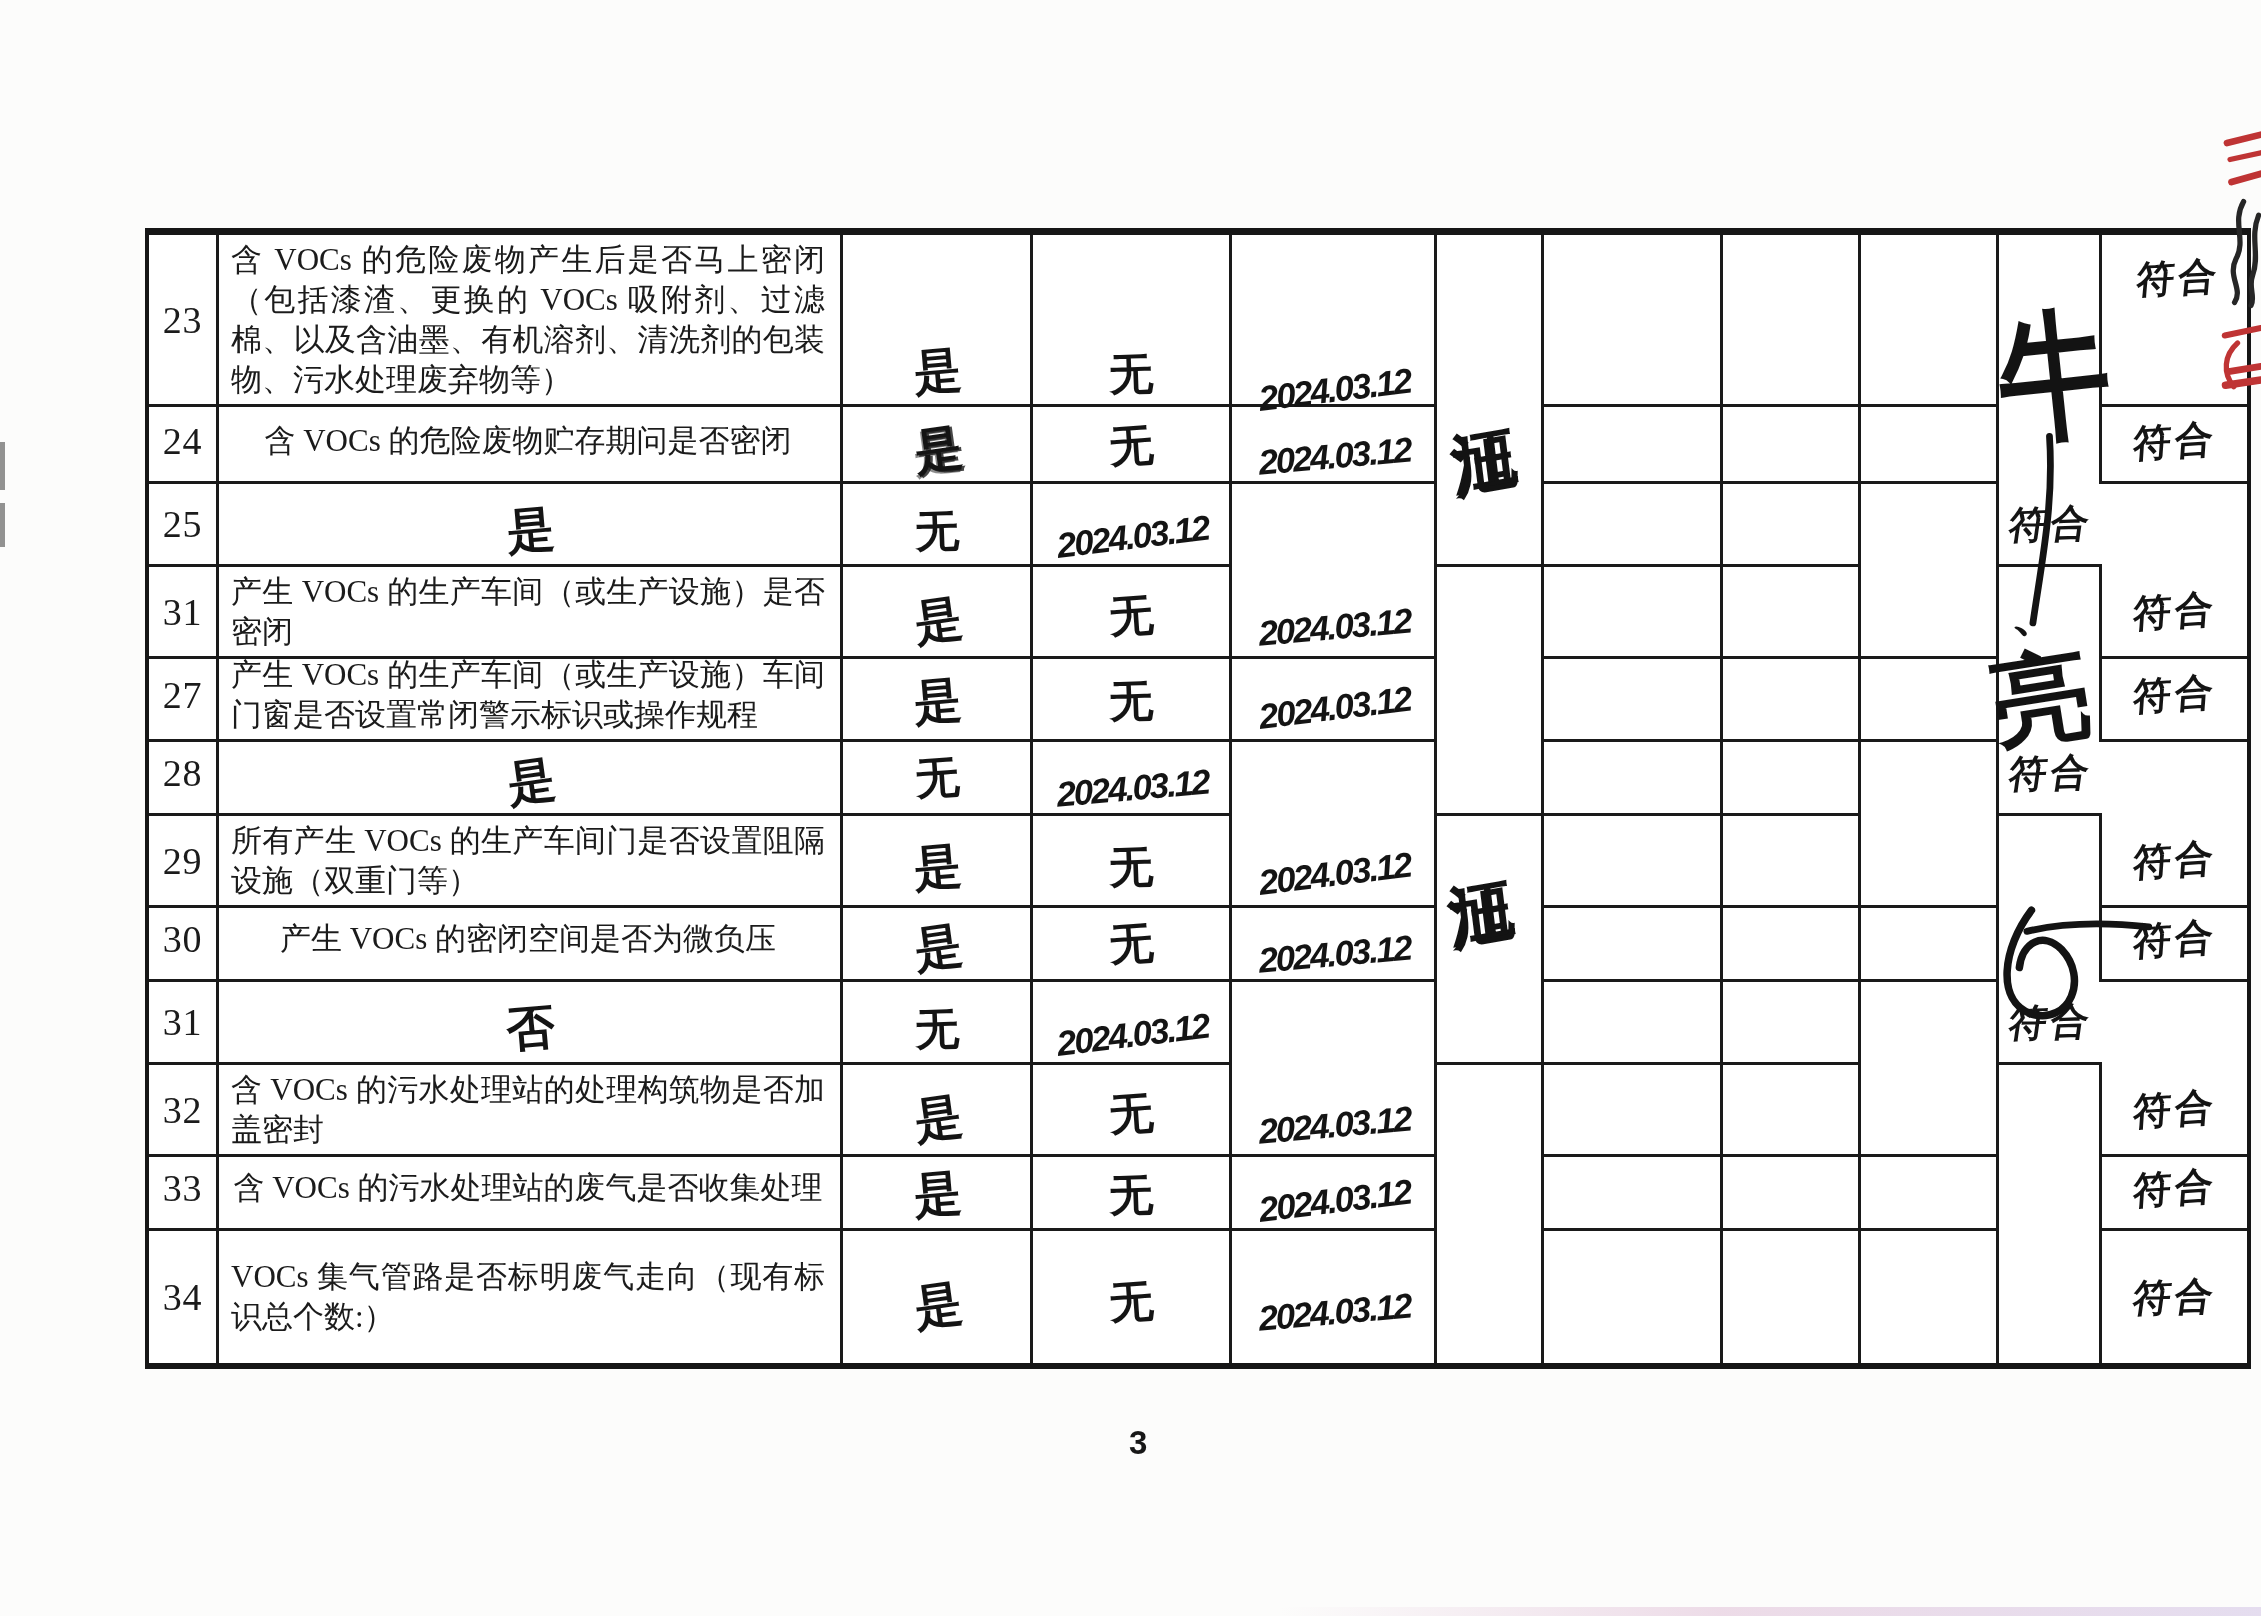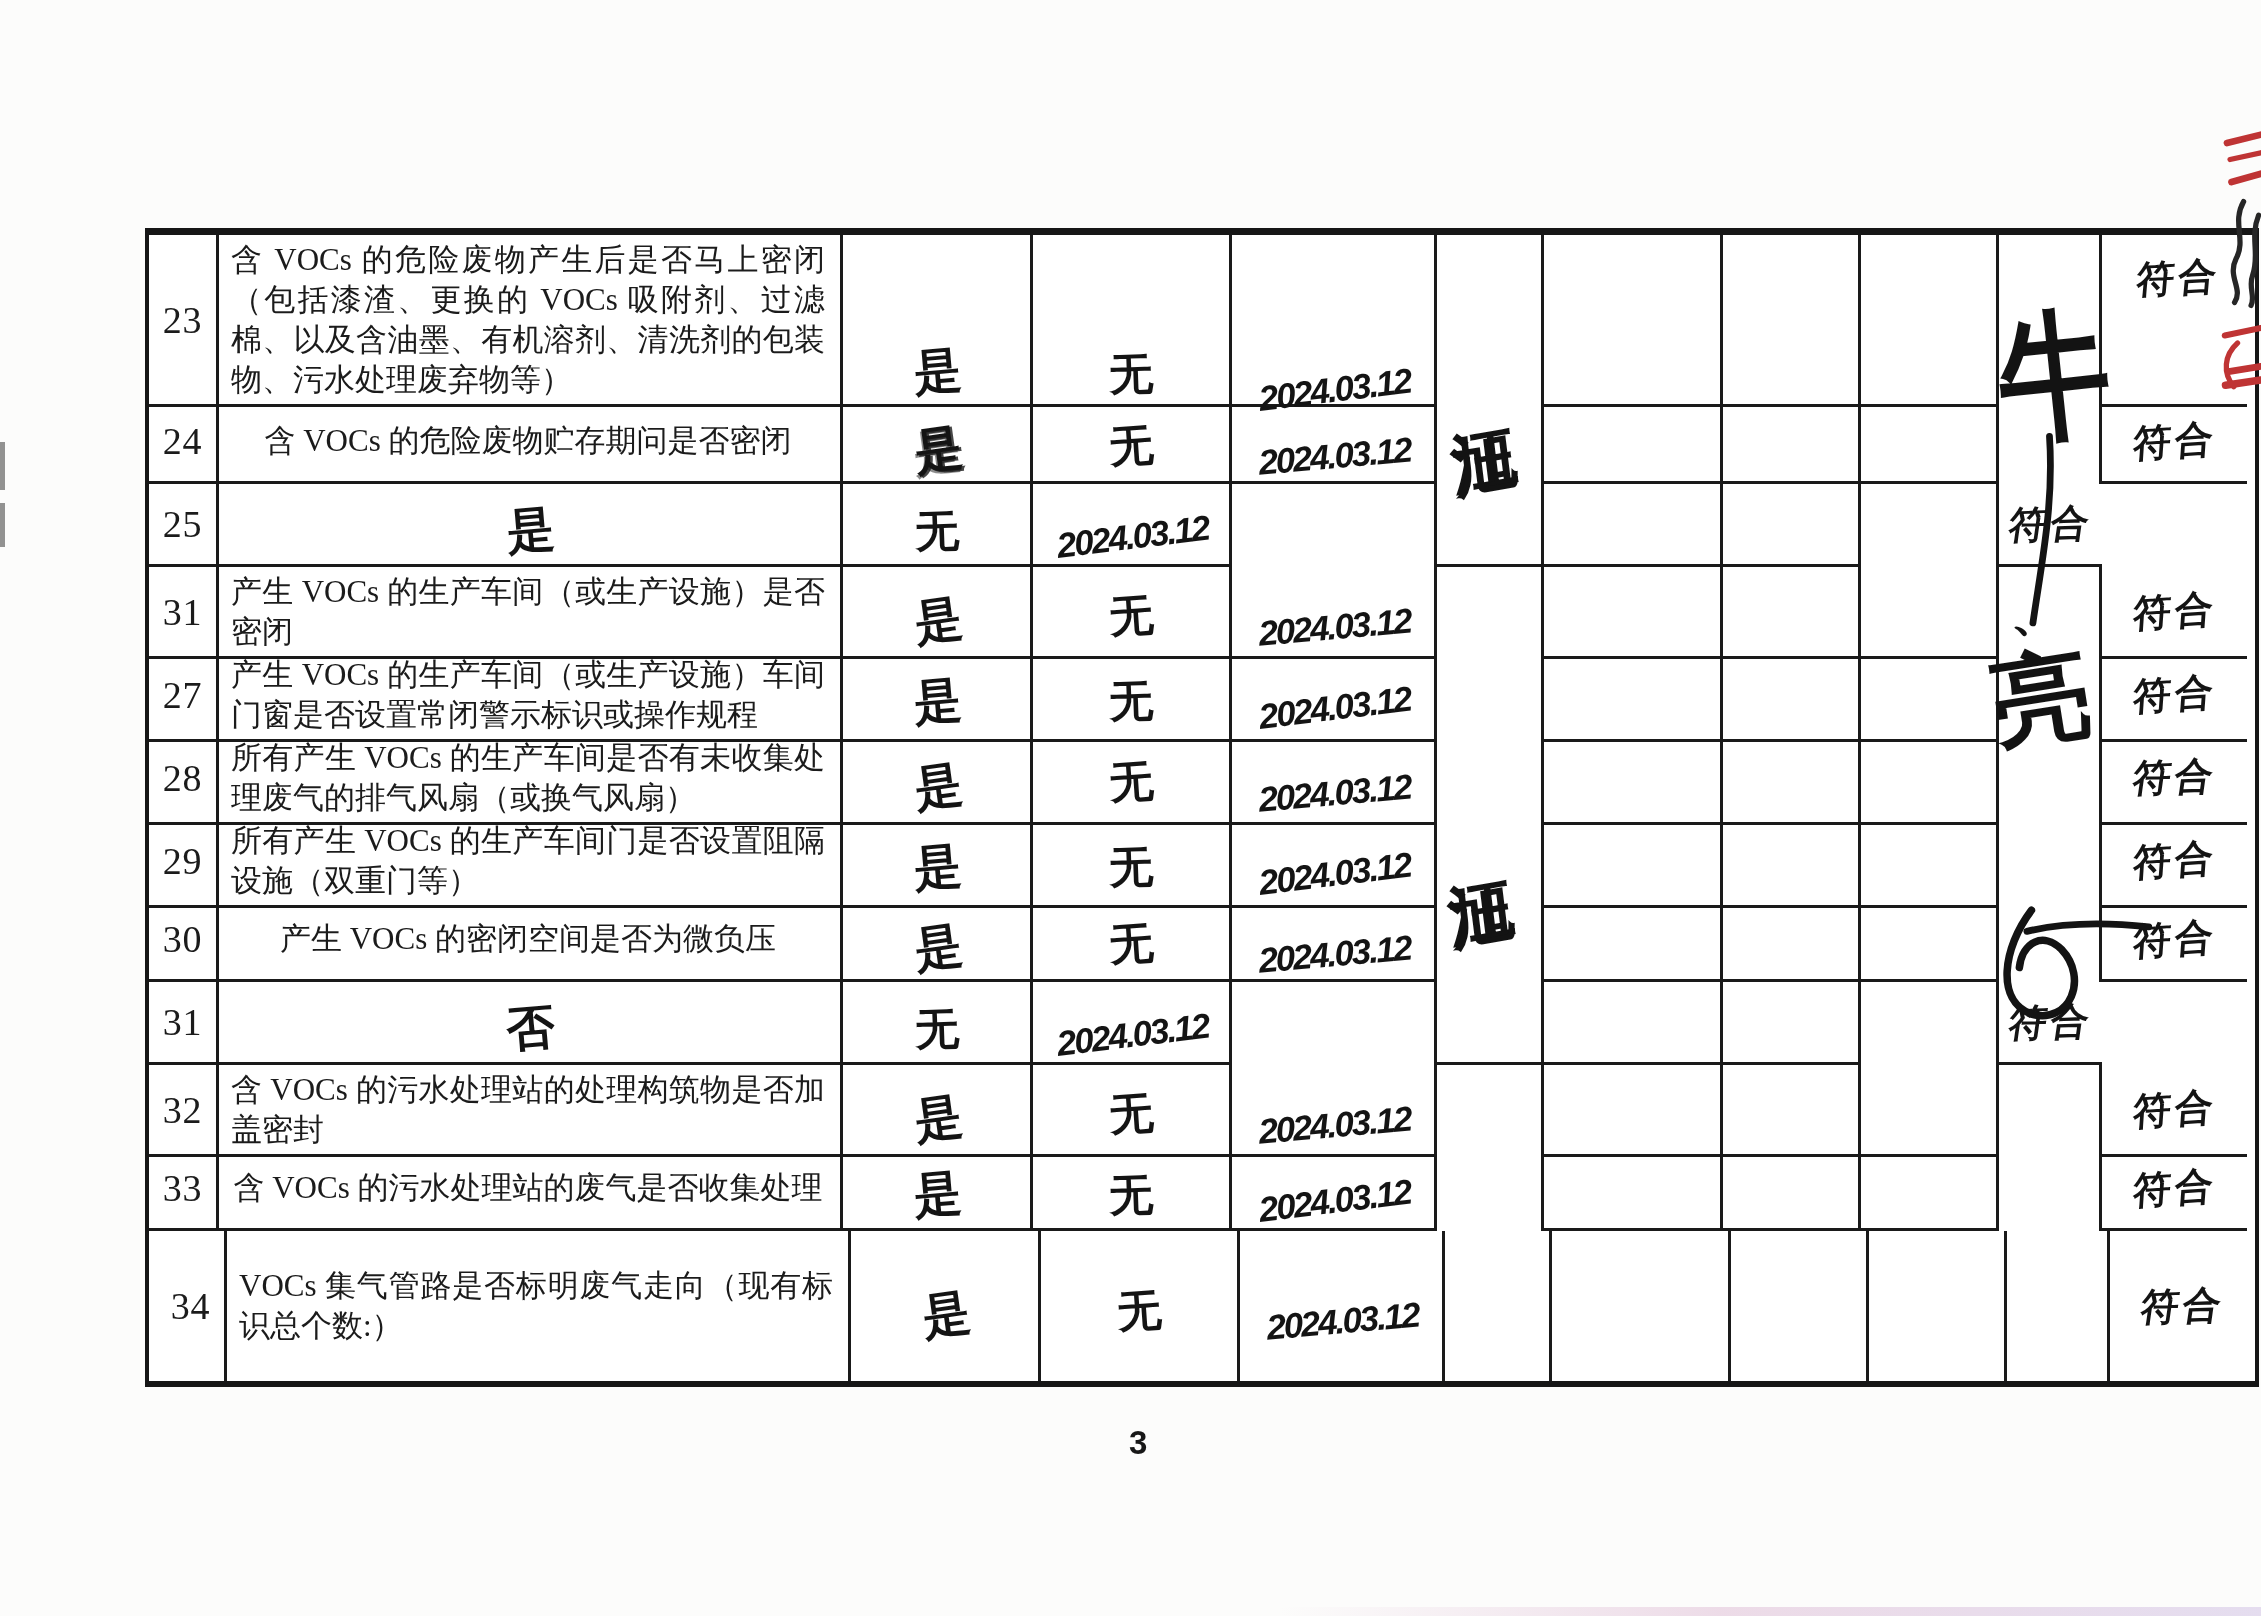--- a/index.html
+++ b/index.html
@@ -12,21 +12,21 @@
   .sheet{position:absolute;inset:0;}
 
   
   .tbl{
     position:absolute;left:145px;top:228px;
     border:4.5px solid #161616;border-top-width:7.5px;border-bottom-width:6px;
     background:#fff;
   }
   .row{display:grid;grid-template-columns:70px 624px 190px 199px 205px 107px 179px 138px 138px 103px 145px;height:83px;}
   .row.h-first{height:166px;}
-  .row.h-last{height:150px;margin-left:8px;}
+  .row.h-last{height:132px;}
   .cell{
     border-right:3px solid #1a1a1a;border-bottom:3px solid #1a1a1a;
     display:flex;align-items:center;justify-content:center;
     position:relative;box-sizing:border-box;overflow:visible;
   }
   .row .cell:last-child{border-right:none;}
   .row:last-child .cell{border-bottom:none;}
   
   .cell.merged{border-bottom:none;}
   .row:nth-last-child(2) .cell.merged{border-bottom:none;}
@@ -202,23 +202,20 @@
       <div class="cell"></div>
       <div class="cell"></div>
       <div class="cell merged"></div>
       <div class="cell c-res">
           <span class="hand res-hand">符合</span>
         </div>
     </div>
 
     <div class="row">
       <div class="cell c-no">28</div>
-      <div class="cell c-item">
-          <span class="itm">所有产生 VOCs 的生产车间是否有未收集处理废气的排气风扇（或换气风扇）</span>
-        </div>
       <div class="cell c-ans">
           <span class="hand ans-hand">是</span>
         </div>
       <div class="cell c-prob">
           <span class="hand prob-hand">无</span>
         </div>
       <div class="cell c-date">
           <span class="hand date-hand">2024.03.12</span>
         </div>
       <div class="cell merged"></div>

